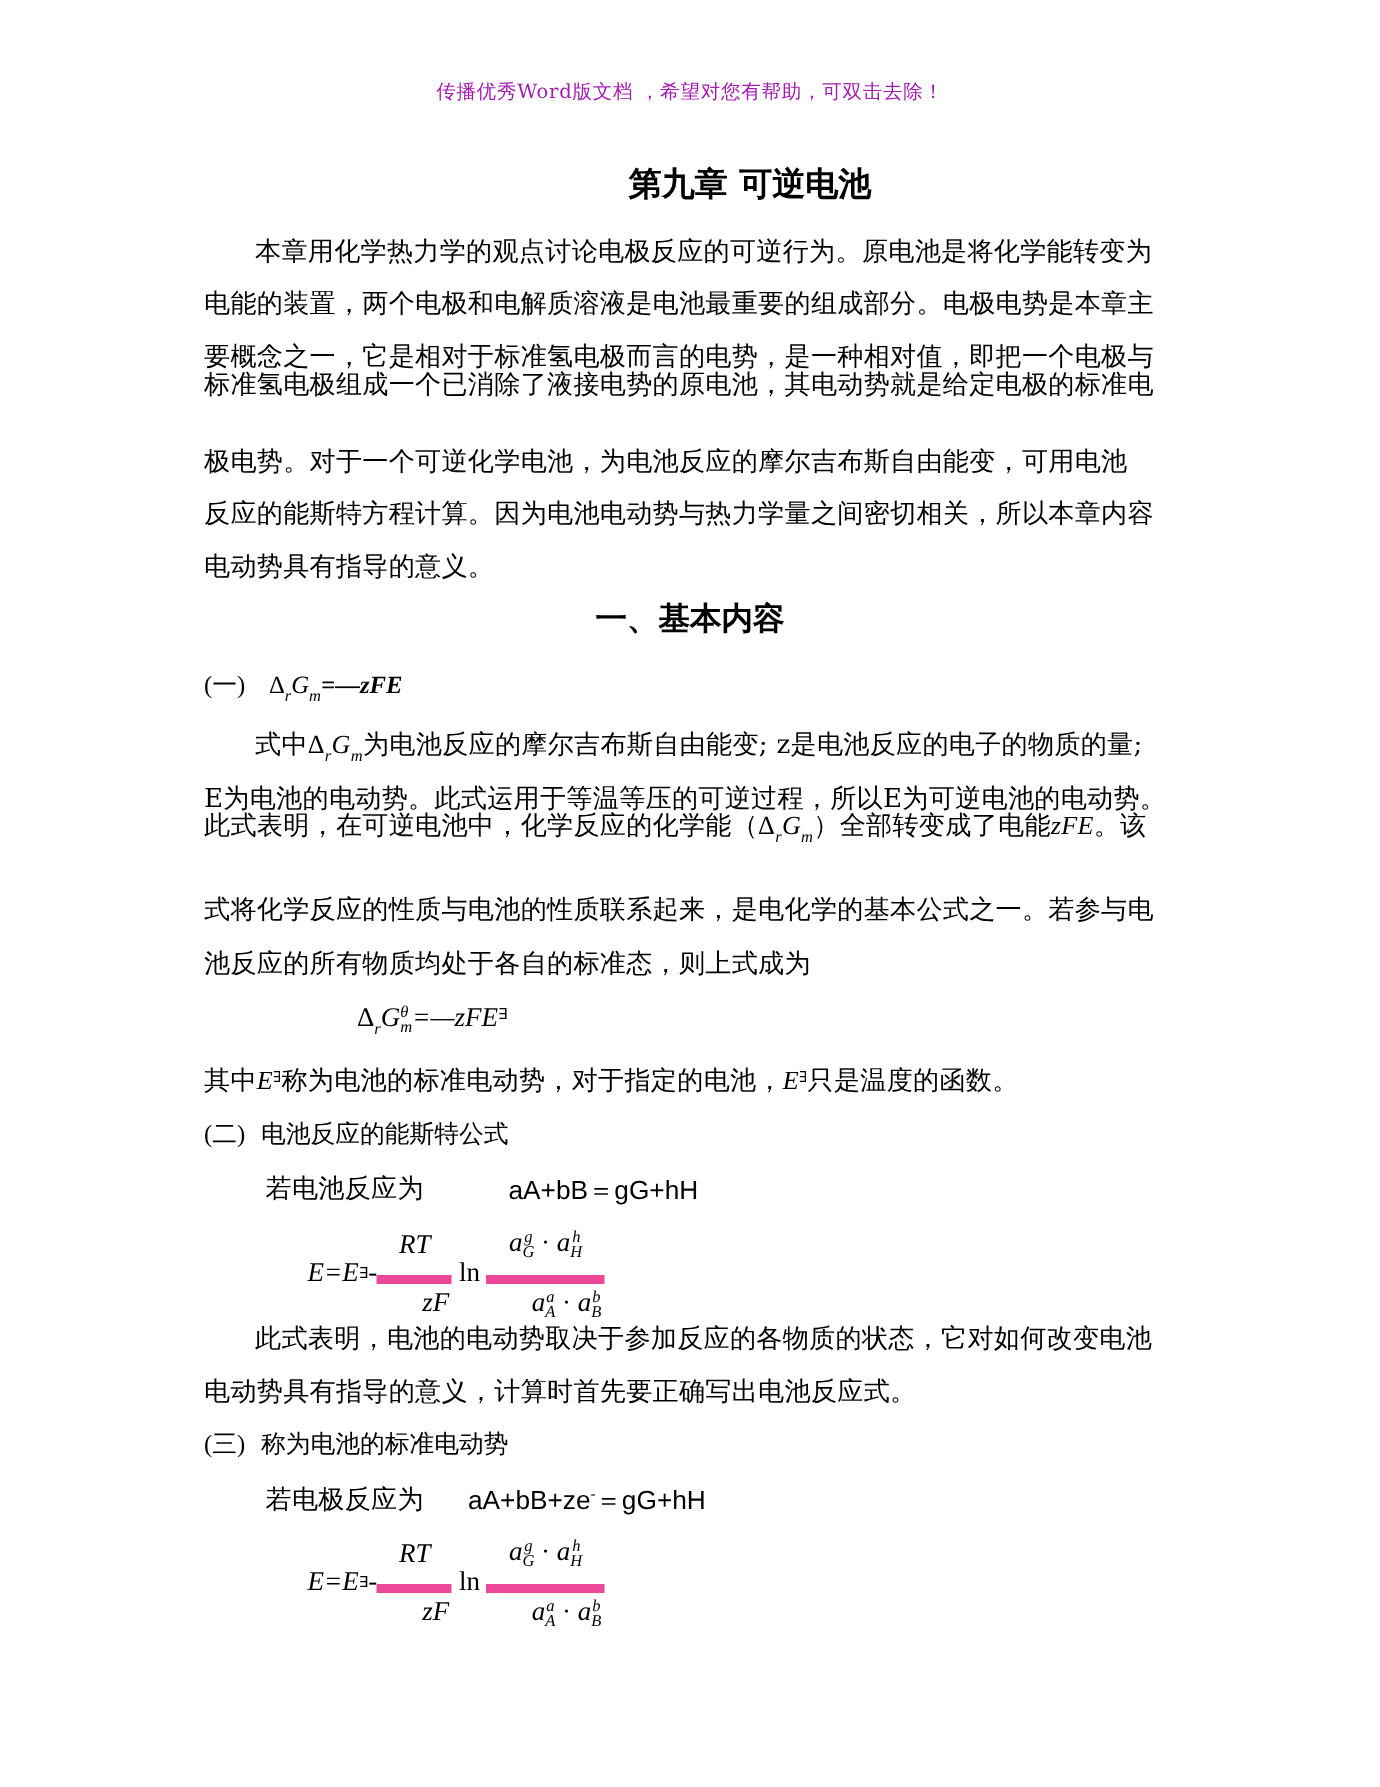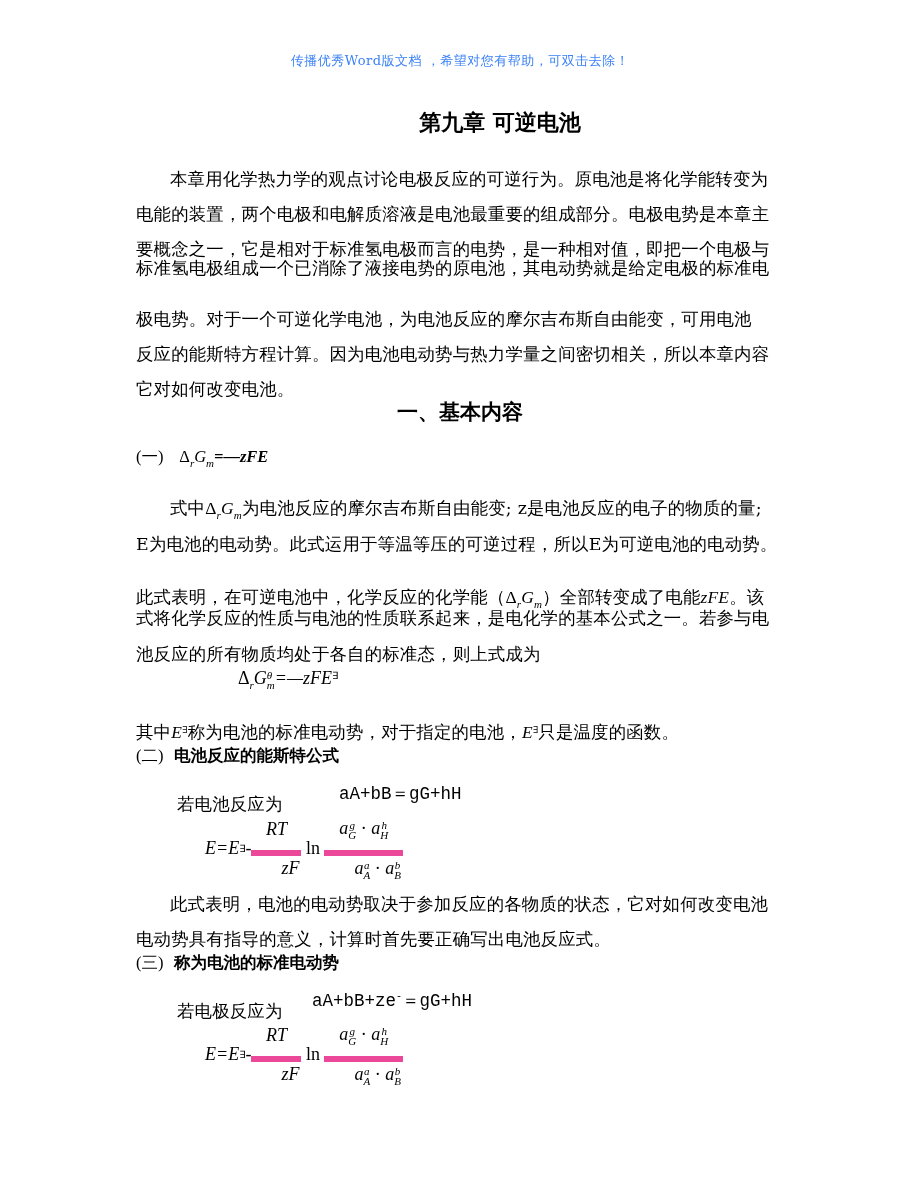--- a/index.html
+++ b/index.html
@@ -4,52 +4,51 @@
   <style>
     html, body { margin: 0; padding: 0; background: #ffffff; }
     body {
       width: 920px; height: 1191px; position: relative; overflow: hidden;
       font-family: "DejaVu Serif", "Liberation Serif", serif;
       color: #000;
     }
     .abs { position: absolute; white-space: nowrap; }
     .banner {
       left: 0; width: 920px; top: 52px; text-align: center;
-      font-size: 13px; color: #3b82f6; letter-spacing: 0.5px;
+      font-size: 13px; color: #a21caf; letter-spacing: 0.5px;
       font-family: "DejaVu Serif", serif;
     }
     .title {
       left: 0; width: 920px; top: 108px; text-align: center;
       font-size: 22px; font-weight: bold;
       font-family: "DejaVu Sans", sans-serif;
       padding-left: 40px;
     }
     .para-line {
       left: 136px; font-size: 17.4px; letter-spacing: 0.2px;
       font-family: "DejaVu Serif", serif;
-      margin-top: 12px;
     }
     .indent { left: 170px; }
     .section-title {
       left: 0; width: 920px; text-align: center; top: 398px;
       font-size: 21px; font-weight: bold;
       font-family: "DejaVu Sans", sans-serif;
     }
     .sub-h {
       left: 136px; font-size: 16.5px;
       font-family: "DejaVu Sans", sans-serif;
     }
     .sub-h .num { font-family: "Liberation Serif", serif; font-weight: normal; }
-    .sub-h .txt { font-weight: bold; text-align: center; }
+    .sub-h .txt { font-weight: normal; text-align: center; }
     .math { font-family: "Liberation Serif", serif; font-style: italic; }
     .upright { font-style: normal; text-align: center; }
     .sub { font-size: 11px; vertical-align: -5px; font-style: italic; font-family: "Liberation Serif", serif; }
     .supsub { display: inline-block; vertical-align: middle; line-height: 10px; font-size: 11px; font-style: italic; font-family: "Liberation Serif", serif; }
     .supsub span { display: block; }
-    .latin { font-family: Liberation Mono, monospace; font-size: 17.5px; }
+    .latin { font-family: Liberation Sans, sans-serif; font-size: 17.5px; }
     .frac {
       display: inline-block; vertical-align: middle; text-align: center;
       font-family: "Liberation Serif", serif; font-style: italic;
     }
     .frac .n { display: block; padding: 0 2px 10px; border-bottom: 6px solid #ec4899; }
     .frac .d { display: block; padding: 2px 2px 0; margin-left: 28px; }
     .formula { font-size: 18px; font-family: "Liberation Serif", serif; }
     .tiny-sym { font-size: 10px; vertical-align: 5px; font-style: normal; }
     .act { display: inline-flex; align-items: center; }
   </style>
@@ -60,36 +59,36 @@
 
 <div class="abs title">第九章  可逆电池</div>
 
 <div>
   <div class="abs para-line indent" style="top:155px">本章用化学热力学的观点讨论电极反应的可逆行为。原电池是将化学能转变为</div>
   <div class="abs para-line" style="top:190px">电能的装置，两个电极和电解质溶液是电池最重要的组成部分。电极电势是本章主</div>
   <div class="abs para-line" style="top:225px">要概念之一，它是相对于标准氢电极而言的电势，是一种相对值，即把一个电极与</div>
   <div class="abs para-line" style="top:244px">标准氢电极组成一个已消除了液接电势的原电池，其电动势就是给定电极的标准电</div>
   <div class="abs para-line" style="top:295px">极电势。对于一个可逆化学电池，为电池反应的摩尔吉布斯自由能变，可用电池</div>
   <div class="abs para-line" style="top:330px">反应的能斯特方程计算。因为电池电动势与热力学量之间密切相关，所以本章内容</div>
-  <div class="abs para-line" style="top:365px">它对如何改变电池。</div>
+  <div class="abs para-line" style="top:365px">电动势具有指导的意义。</div>
 </div>
 
 <div class="abs section-title">一、基本内容</div>
 
 <div class="abs sub-h" style="top:446px">
   <span class="num">(一)</span>
   &nbsp;
   <span class="math upright"><span>Δ</span><span class="sub">r</span><span class="math">G</span><span class="sub">m</span><b class="math">=—zFE</b></span>
 </div>
 
 <div class="abs para-line indent" style="top:484px">
   <span>式中</span><span class="math upright"><span>Δ</span><span class="sub">r</span><span class="math">G</span><span class="sub">m</span></span><span>为电池反应的摩尔吉布斯自由能变; z是电池反应的电子的物质的量;</span>
 </div>
 <div class="abs para-line" style="top:520px">E为电池的电动势。此式运用于等温等压的可逆过程，所以E为可逆电池的电动势。</div>
-<div class="abs para-line" style="top:573px">
+<div class="abs para-line" style="top:538px">
   <span>此式表明，在可逆电池中，化学反应的化学能（</span><span class="math upright"><span>Δ</span><span class="sub">r</span><span class="math">G</span><span class="sub">m</span></span><span>）全部转变成了电能</span><span class="math">zFE</span><span>。该</span>
 </div>
 <div class="abs para-line" style="top:594px">式将化学反应的性质与电池的性质联系起来，是电化学的基本公式之一。若参与电</div>
 <div class="abs para-line" style="top:630px">池反应的所有物质均处于各自的标准态，则上式成为</div>
 
 <div class="abs formula" style="left:238px; top:668px">
   <span>Δ</span><span class="sub">r</span><span class="math">G</span><span class="supsub"><span>θ</span><span>m</span></span><span class="math">=—zFE</span><span class="tiny-sym">∃</span>
 </div>
 
 <div class="abs para-line" style="top:708px">

